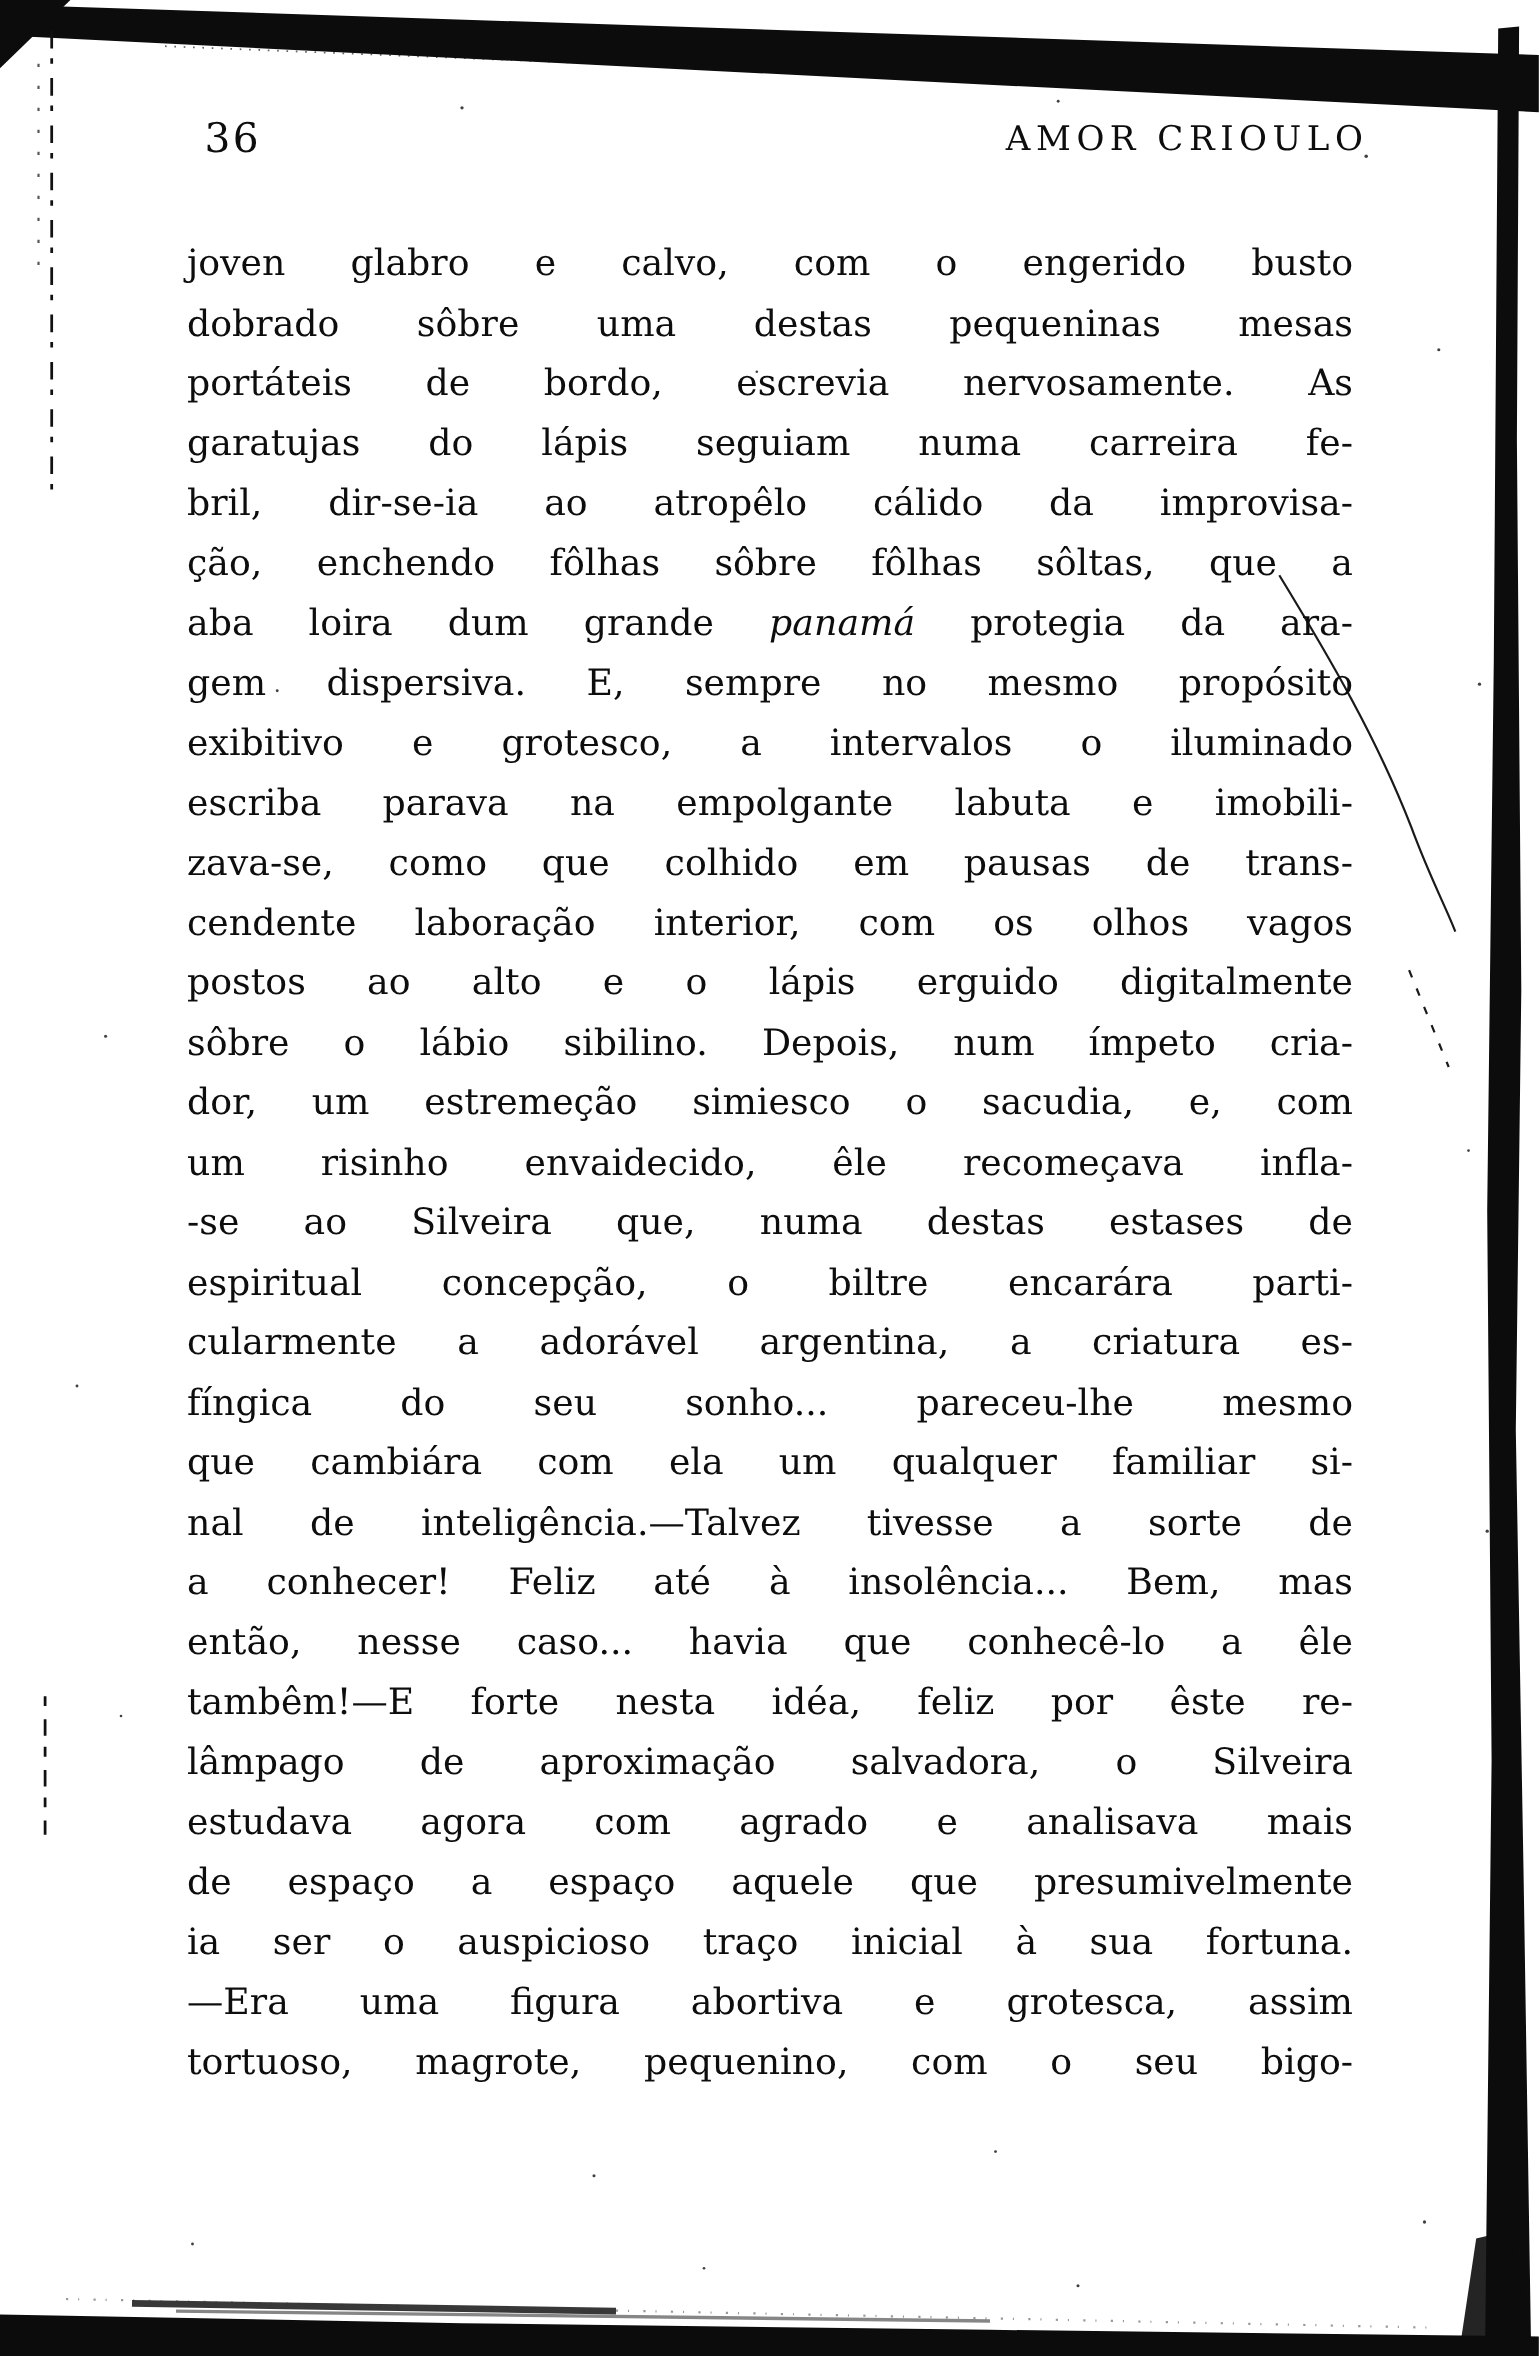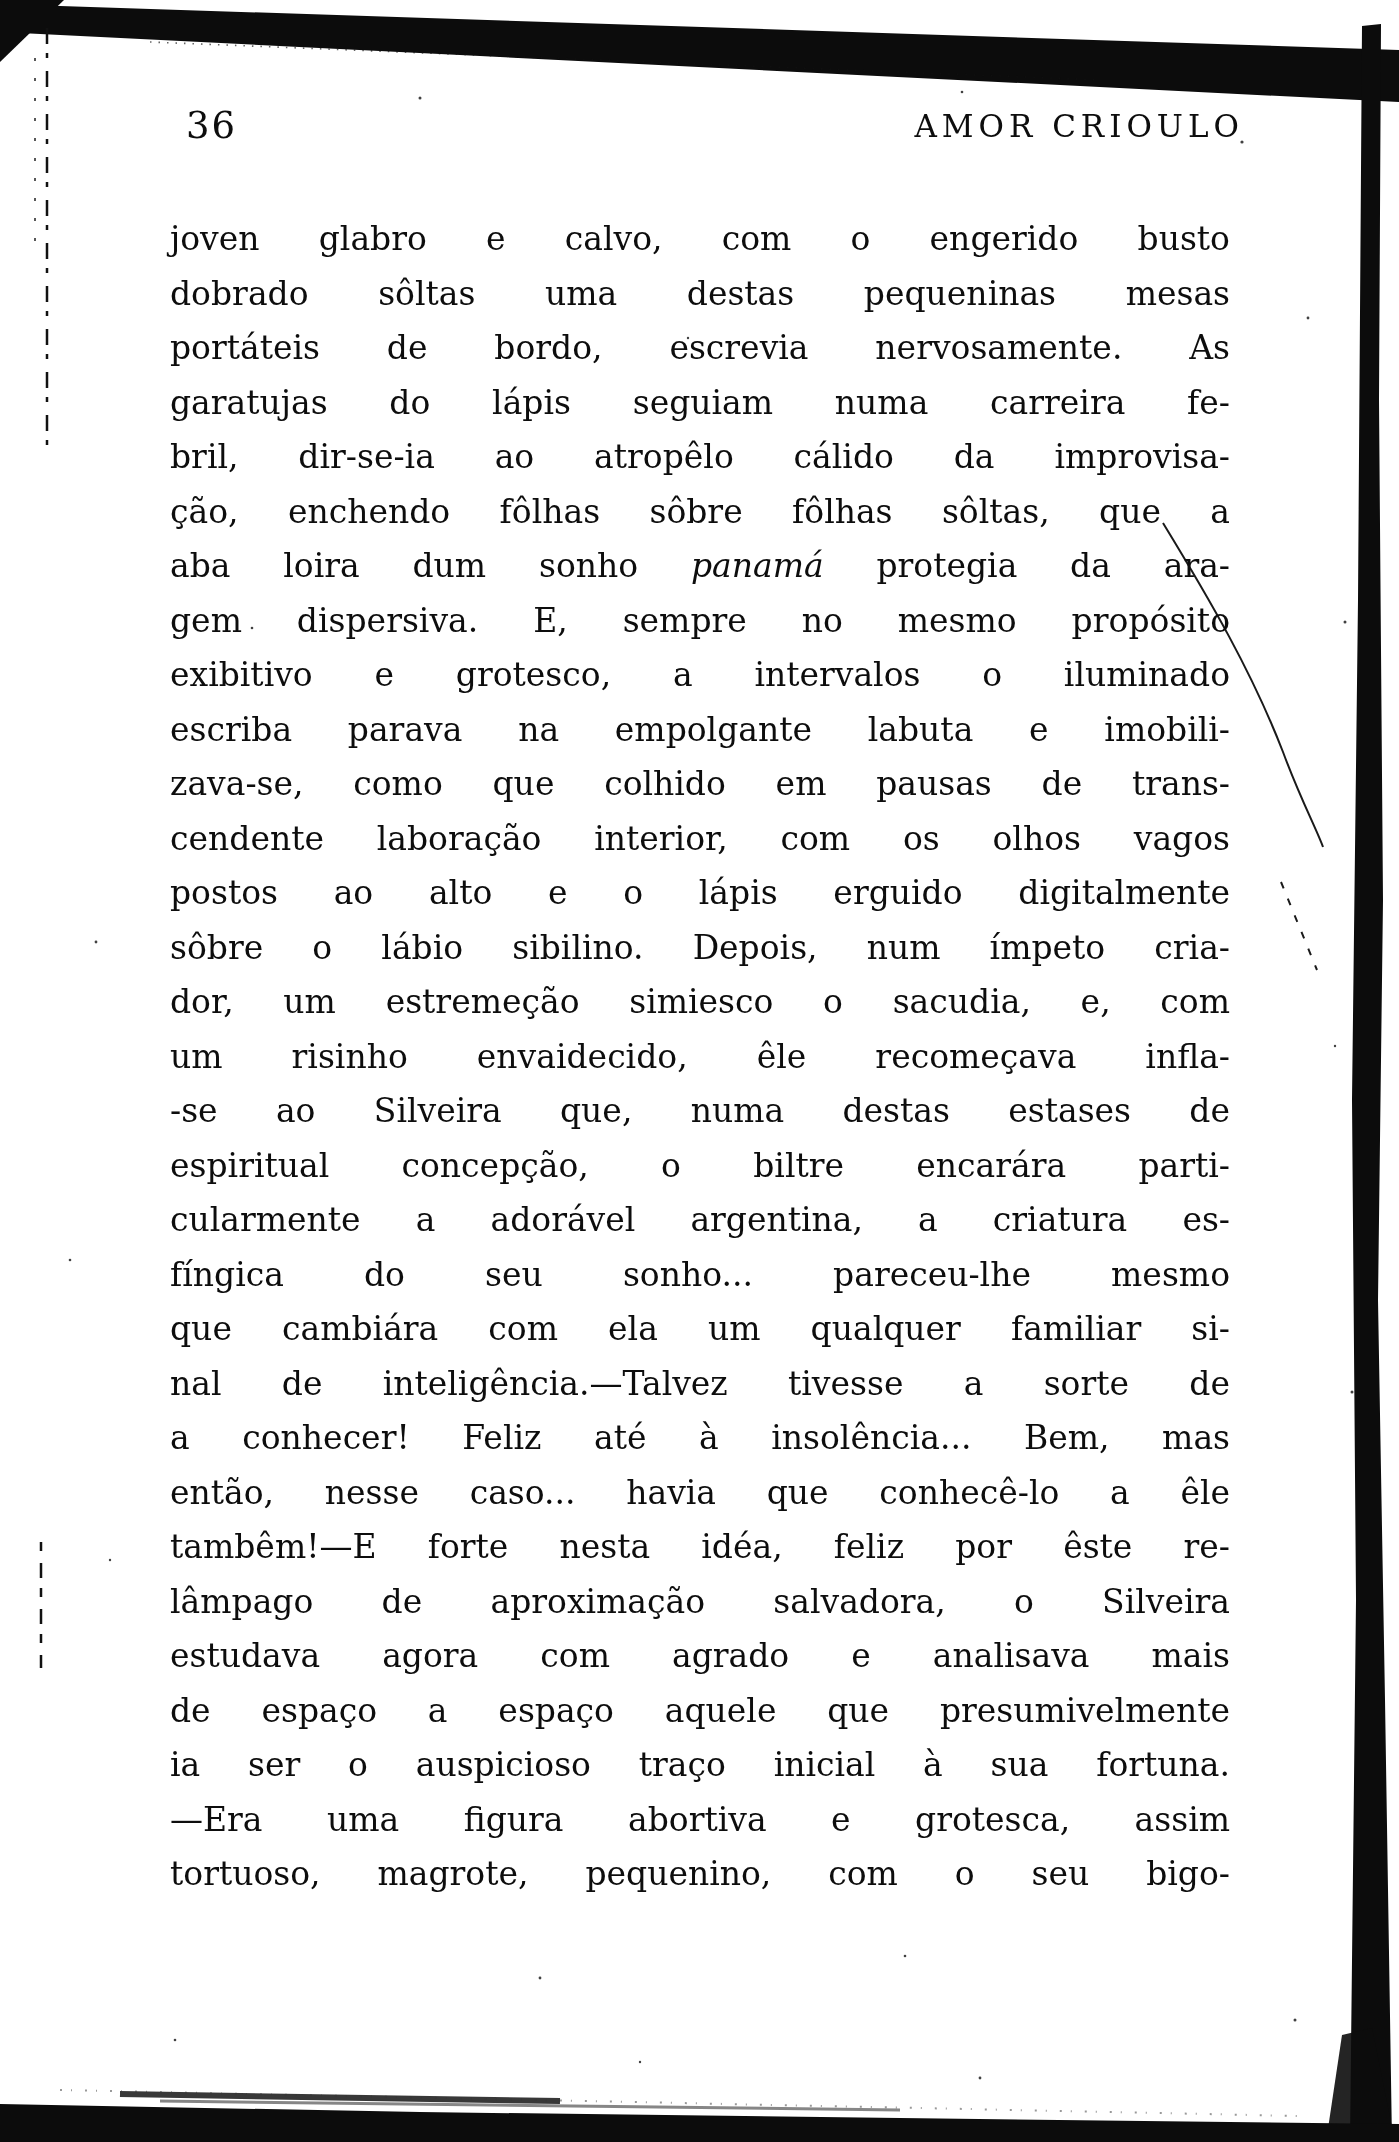--- a/index.html
+++ b/index.html
@@ -80,26 +80,26 @@
     </g>
   </svg>
 
   <header class="page-header">
     <span class="page-number">36</span>
     <span class="running-title">AMOR CRIOULO</span>
   </header>
 
   <main class="text-block" id="text-block">
       <div class="line">joven glabro e calvo, com o engerido busto</div>
-      <div class="line">dobrado sôltas uma destas pequeninas mesas</div>
+      <div class="line">dobrado sôbre uma destas pequeninas mesas</div>
       <div class="line">portáteis de bordo, escrevia nervosamente. As</div>
       <div class="line">garatujas do lápis seguiam numa carreira fe-</div>
       <div class="line">bril, dir-se-ia ao atropêlo cálido da improvisa-</div>
       <div class="line">ção, enchendo fôlhas sôbre fôlhas sôltas, que a</div>
-      <div class="line"><span>aba loira dum sonho </span><i>panamá</i><span> protegia da ara-</span></div>
+      <div class="line"><span>aba loira dum grande </span><i>panamá</i><span> protegia da ara-</span></div>
       <div class="line">gem dispersiva. E, sempre no mesmo propósito</div>
       <div class="line">exibitivo e grotesco, a intervalos o iluminado</div>
       <div class="line">escriba parava na empolgante labuta e imobili-</div>
       <div class="line">zava-se, como que colhido em pausas de trans-</div>
       <div class="line">cendente laboração interior, com os olhos vagos</div>
       <div class="line">postos ao alto e o lápis erguido digitalmente</div>
       <div class="line">sôbre o lábio sibilino. Depois, num ímpeto cria-</div>
       <div class="line">dor, um estremeção simiesco o sacudia, e, com</div>
       <div class="line">um risinho envaidecido, êle recomeçava infla-</div>
       <div class="line">-se ao Silveira que, numa destas estases de</div>

